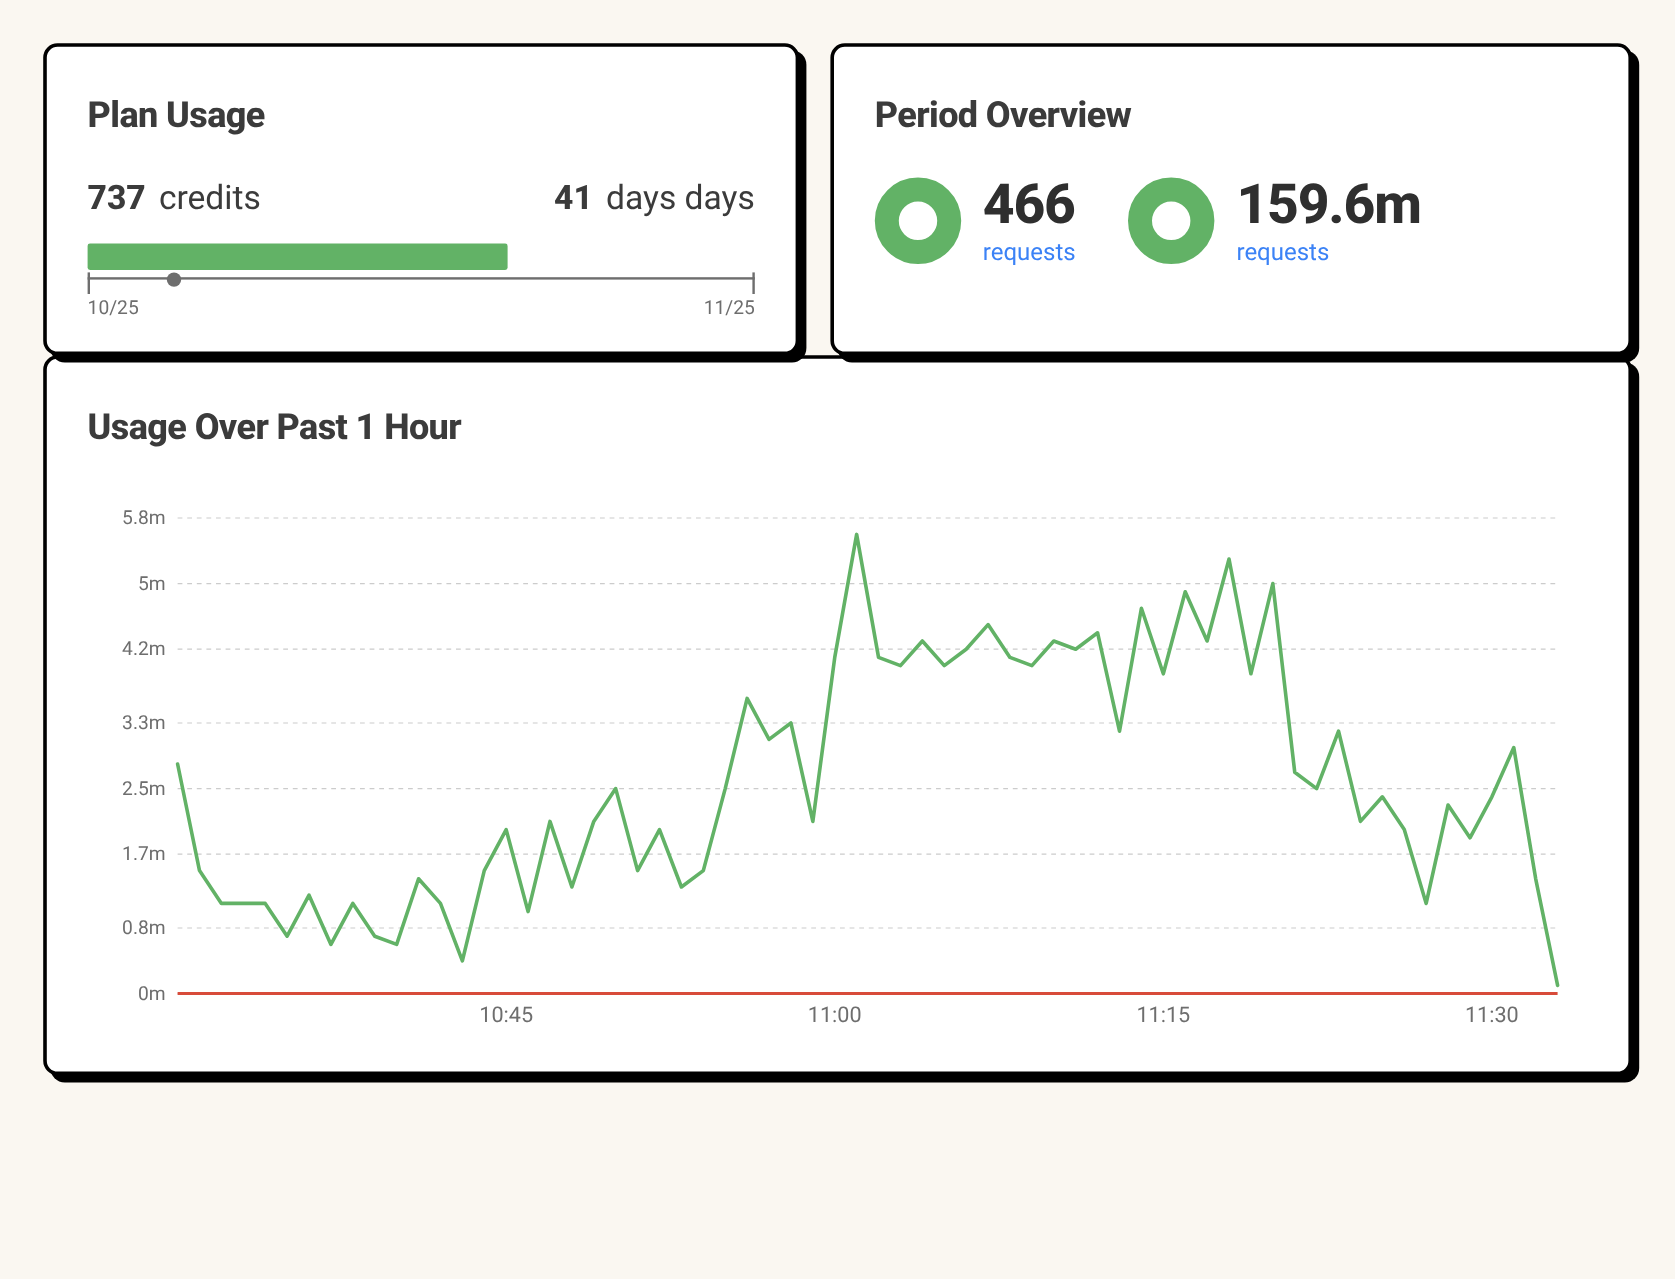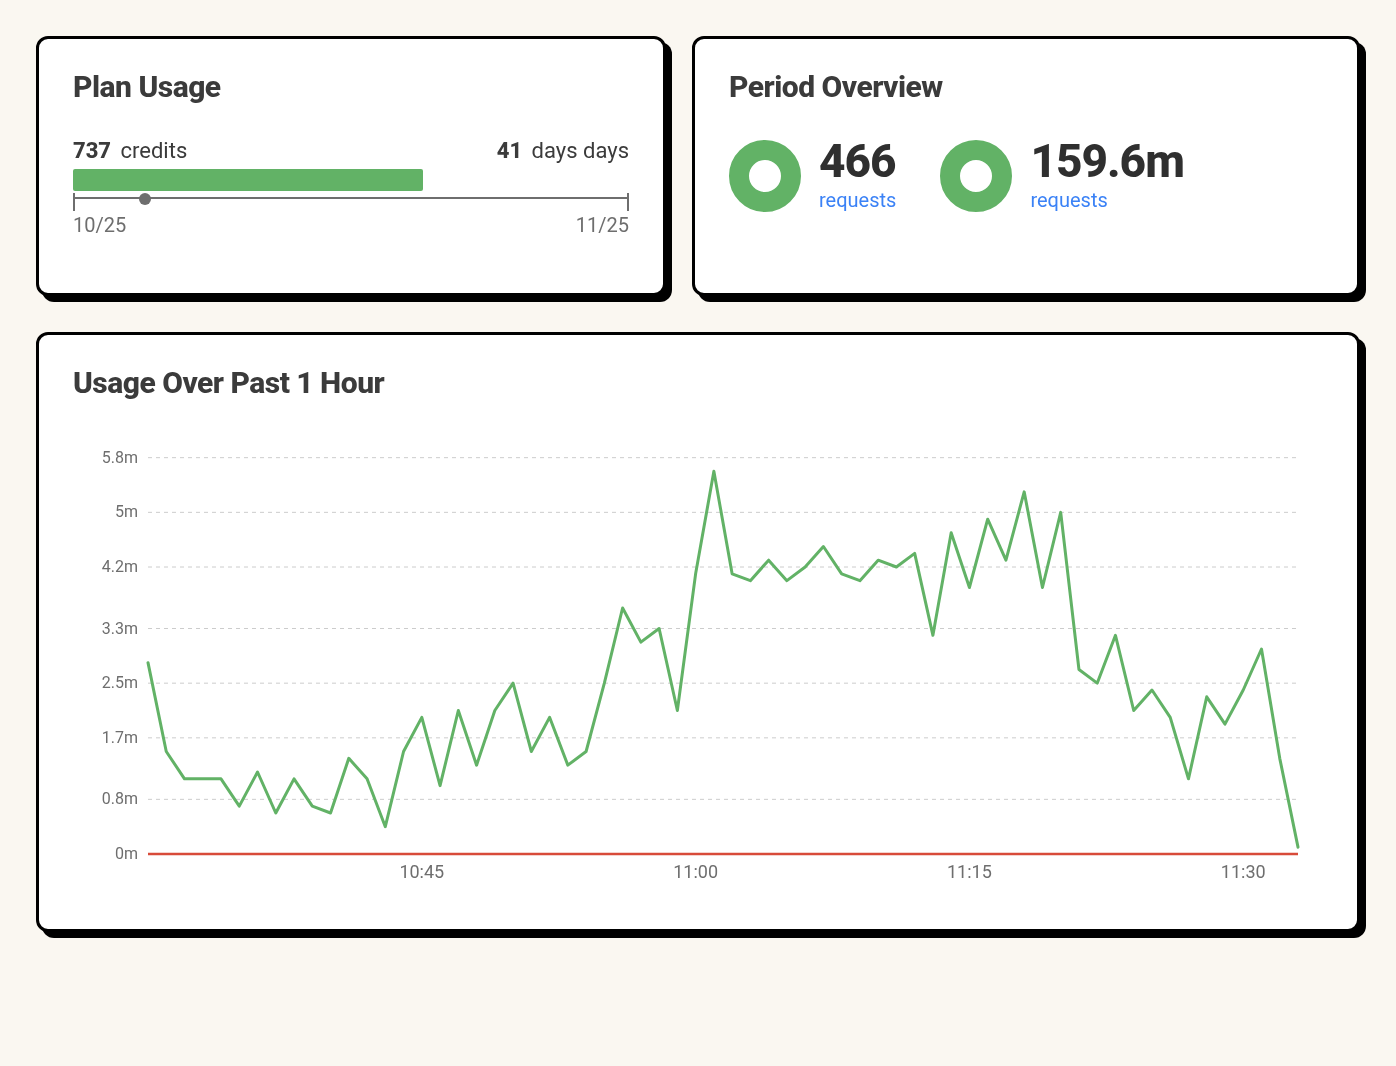--- a/index.html
+++ b/index.html
@@ -1,34 +1,34 @@
 <!DOCTYPE html>
 <html><head>
 <meta charset="utf-8">
 <style>
   html,body{margin:0;padding:0;background:#faf7f1;font-family:-apple-system,BlinkMacSystemFont,"Segoe UI",Roboto,Helvetica,Arial,sans-serif;color:#3b3b3b}
   .page{width:1396px;min-height:1066px;box-sizing:border-box;padding:36px}
   .row{display:flex;gap:26px}
-  .card{background:#fff;border:3px solid #000;border-radius:12px;box-shadow:6px 6px 0 #000;box-sizing:border-box;padding:30px 34px}
+  .card{background:#fff;border:3px solid #000;border-radius:12px;box-shadow:6px 6px 0 #000;box-sizing:border-box;padding:40px 34px}
   .plan-card{width:630px;height:260px}
   .overview-card{flex:1;height:260px}
-  .chart-card{width:100%;margin-top:36px;height:600px}
+  .chart-card{width:100%;height:600px}
   .card-title{font-size:30px;font-weight:800;color:#3b3b3b;margin:0 0 34px 0;letter-spacing:-0.5px}
-  .usage-line{display:flex;justify-content:space-between;font-size:22px;margin-bottom:6px;color:#3b3b3b}
+  .usage-line{display:flex;justify-content:space-between;font-size:28px;margin-bottom:22px;color:#3b3b3b}
   .usage-line .strong{font-weight:800;margin-right:4px}
   .bar-outer{position:relative;width:100%}
   .bar-bg{position:relative;height:22px;width:100%}
   .bar-fill{height:22px;background:#62b266;border-radius:2px}
   .bar-scale{position:relative;border-top:2px solid #6e6e6e;margin-top:6px;height:12px}
   .bar-scale:before,.bar-scale:after{content:"";position:absolute;top:-6px;width:2px;height:18px;background:#6e6e6e}
   .bar-scale:before{left:0}
   .bar-scale:after{right:0}
   .bar-dot{position:absolute;top:-6px;width:12px;height:12px;border-radius:50%;background:#6e6e6e;transform:translateX(-50%)}
-  .dates-line{display:flex;justify-content:space-between;font-size:20px;color:#6e6e6e;margin-top:2px}
-  .overview-content{display:flex;align-items:flex-end;gap:18px}
+  .dates-line{display:flex;justify-content:space-between;font-size:16px;color:#6e6e6e;margin-top:2px}
+  .overview-content{display:flex;align-items:flex-start;gap:18px}
   .ring{width:72px;height:72px;border-radius:50%;border:20px solid #62b266;box-sizing:border-box}
   .stat-block{display:flex;flex-direction:column;margin-right:26px}
   .stat-value{font-size:46px;font-weight:800;line-height:1;color:#2f2f2f;letter-spacing:-1px}
   .stat-label{font-size:20px;color:#3b82f6;margin-top:4px}
   .chart-svg{width:100%;height:460px;display:block}
   .ytick text{font-size:16px;fill:#6e6e6e}
   .xtick text{font-size:18px;fill:#6e6e6e}
   .grid line{stroke:#ccc;stroke-dasharray:4 4}
 </style>
 </head>

